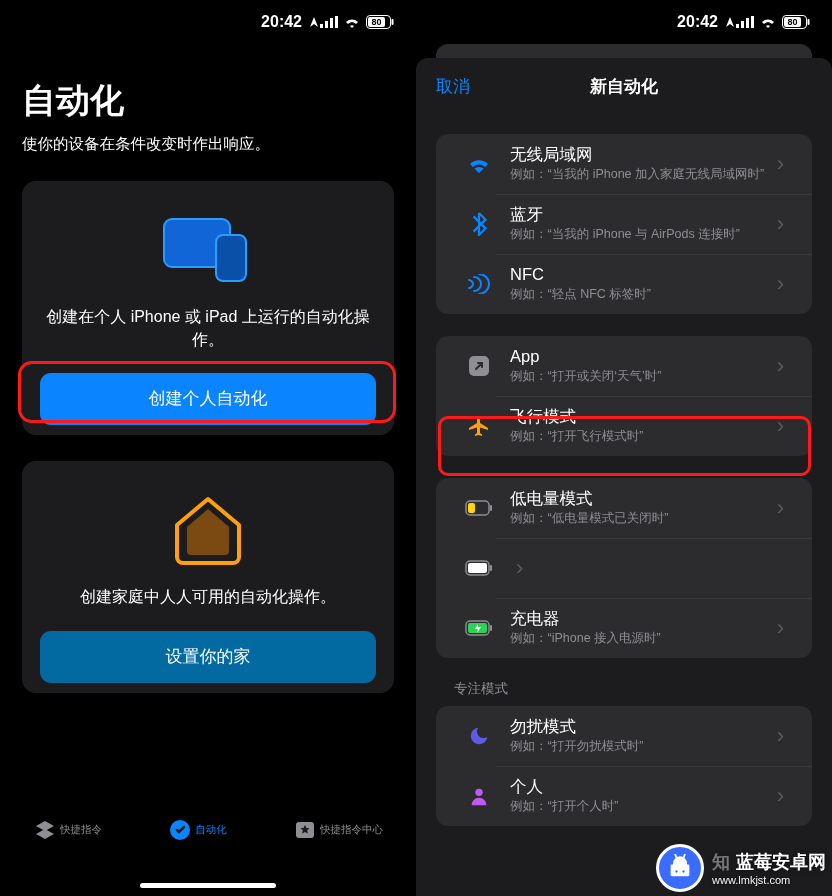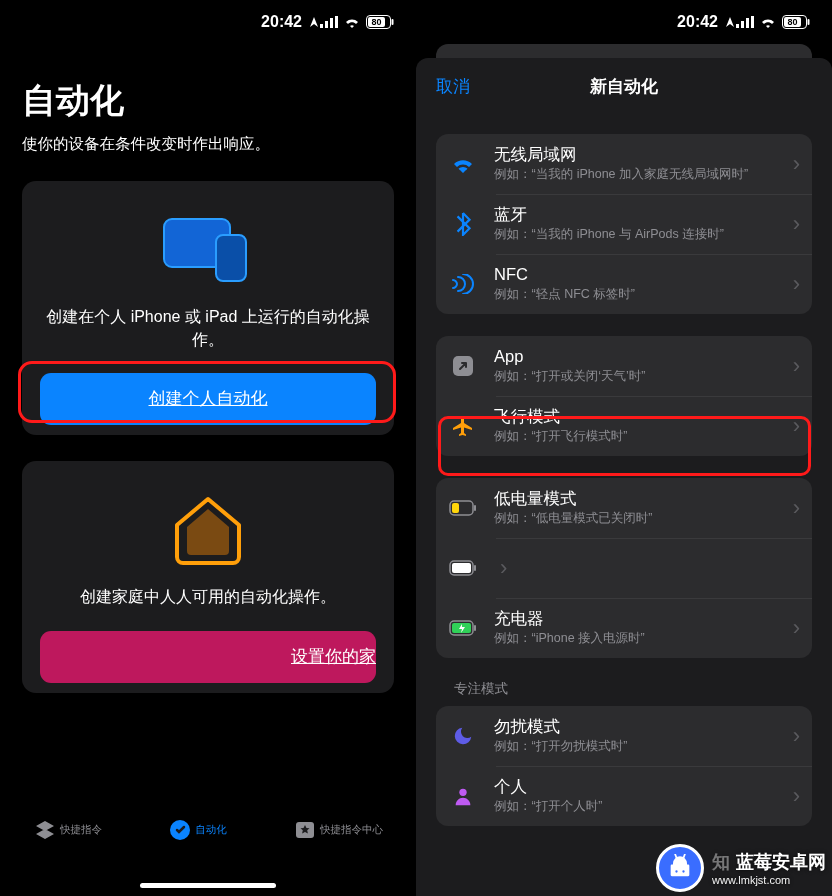--- a/index.html
+++ b/index.html
@@ -28,41 +28,41 @@
       background: #1c1c1e;
       border-radius: 14px;
       margin-top: 26px;
       padding: 26px 10px 10px 10px;
       text-align: center;
     }
     .card-icon { height: 84px; display: flex; align-items: center; justify-content: center; margin-bottom: 14px; }
     .card-text { font-size: 16px; color: #fff; line-height: 1.45; padding: 0 14px; }
     .btn {
       display: block; margin: 22px auto 0 auto; width: calc(100% - 16px);
-      height: 52px; line-height: 52px; border-radius: 11px; font-size: 17px; font-weight: 500; cursor: pointer; text-decoration: underline;
+      height: 52px; line-height: 52px; border-radius: 11px; font-size: 17px; font-weight: 500; cursor: pointer;
     }
     .btn-primary { background: #0a84ff; color: #fff; }
-    .btn-orange { background: #be185d; color: #fff; text-align: right; }
+    .btn-orange { background: #0369a1; color: #fff; }
     .hl-red { position: absolute; border: 3px solid #ff1a1a; border-radius: 14px; pointer-events: none; }
     .hl-left { left: 18px; top: 361px; width: 378px; height: 62px; }
     
     .tabbar { position: absolute; bottom: 0; left: 0; right: 0; height: 86px; display: flex; justify-content: space-around; align-items: flex-start; padding-top: 8px; }
     .tab { display: flex; flex-direction: row; align-items: center; gap: 3px; font-size: 10.5px; color: #8e8e93; }
     .tab.active { color: #0a84ff; }
     .tab-icon { height: 24px; display: flex; align-items: center; justify-content: center; }
     .home-ind { position: absolute; bottom: 8px; left: 50%; transform: translateX(-50%); width: 136px; height: 5px; background: #fff; border-radius: 3px; }
     
     .right .dim-under { position: absolute; top: 44px; left: 20px; right: 20px; height: 28px; background: #2c2c2e; border-radius: 12px 12px 0 0; }
     .sheet { position: absolute; top: 58px; left: 0; right: 0; bottom: 0; background: #1c1c1e; border-radius: 12px 12px 0 0; overflow: hidden; }
     .sheet-header { height: 56px; display: flex; align-items: center; justify-content: center; position: relative; font-size: 17px; font-weight: 600; }
     .sheet-cancel { position: absolute; left: 20px; color: #0a84ff; font-size: 17px; font-weight: 400; }
     .sheet-body { position: absolute; top: 56px; bottom: 0; left: 0; right: 0; overflow: hidden; padding: 0 20px; }
     .group { background: #2c2c2e; border-radius: 12px; margin-bottom: 22px; overflow: hidden; }
     .row-wrap { position: relative; }
-    .row { display: flex; align-items: center; min-height: 60px; padding: 10px 12px; position: relative; }
+    .row { display: flex; align-items: center; min-height: 60px; padding: 10px 28px; position: relative; }
     .row-icon { width: 30px; height: 30px; display: flex; align-items: center; justify-content: center; margin-right: 16px; flex-shrink: 0; }
     .row-body { flex: 1; min-width: 0; }
     .row-title { font-size: 16.5px; font-weight: 500; color: #fff; line-height: 1.2; }
     .row-sub { font-size: 12.5px; color: #8e8e93; margin-top: 2px; }
     .row-chev { color: #5a5a5e; font-size: 22px; padding-left: 6px; }
     .row-sep { position: absolute; left: 60px; right: 0; bottom: 0; height: 0.5px; background: #3a3a3c; }
     .hl-right { left: 438px; top: 416px; width: 373px; height: 60px; border-radius: 10px; }
     .sec-header { font-size: 13.5px; color: #8e8e93; padding: 0 4px 8px 18px; }
     
     .wm { position: absolute; right: 6px; bottom: 4px; display: flex; align-items: center; gap: 8px; }

